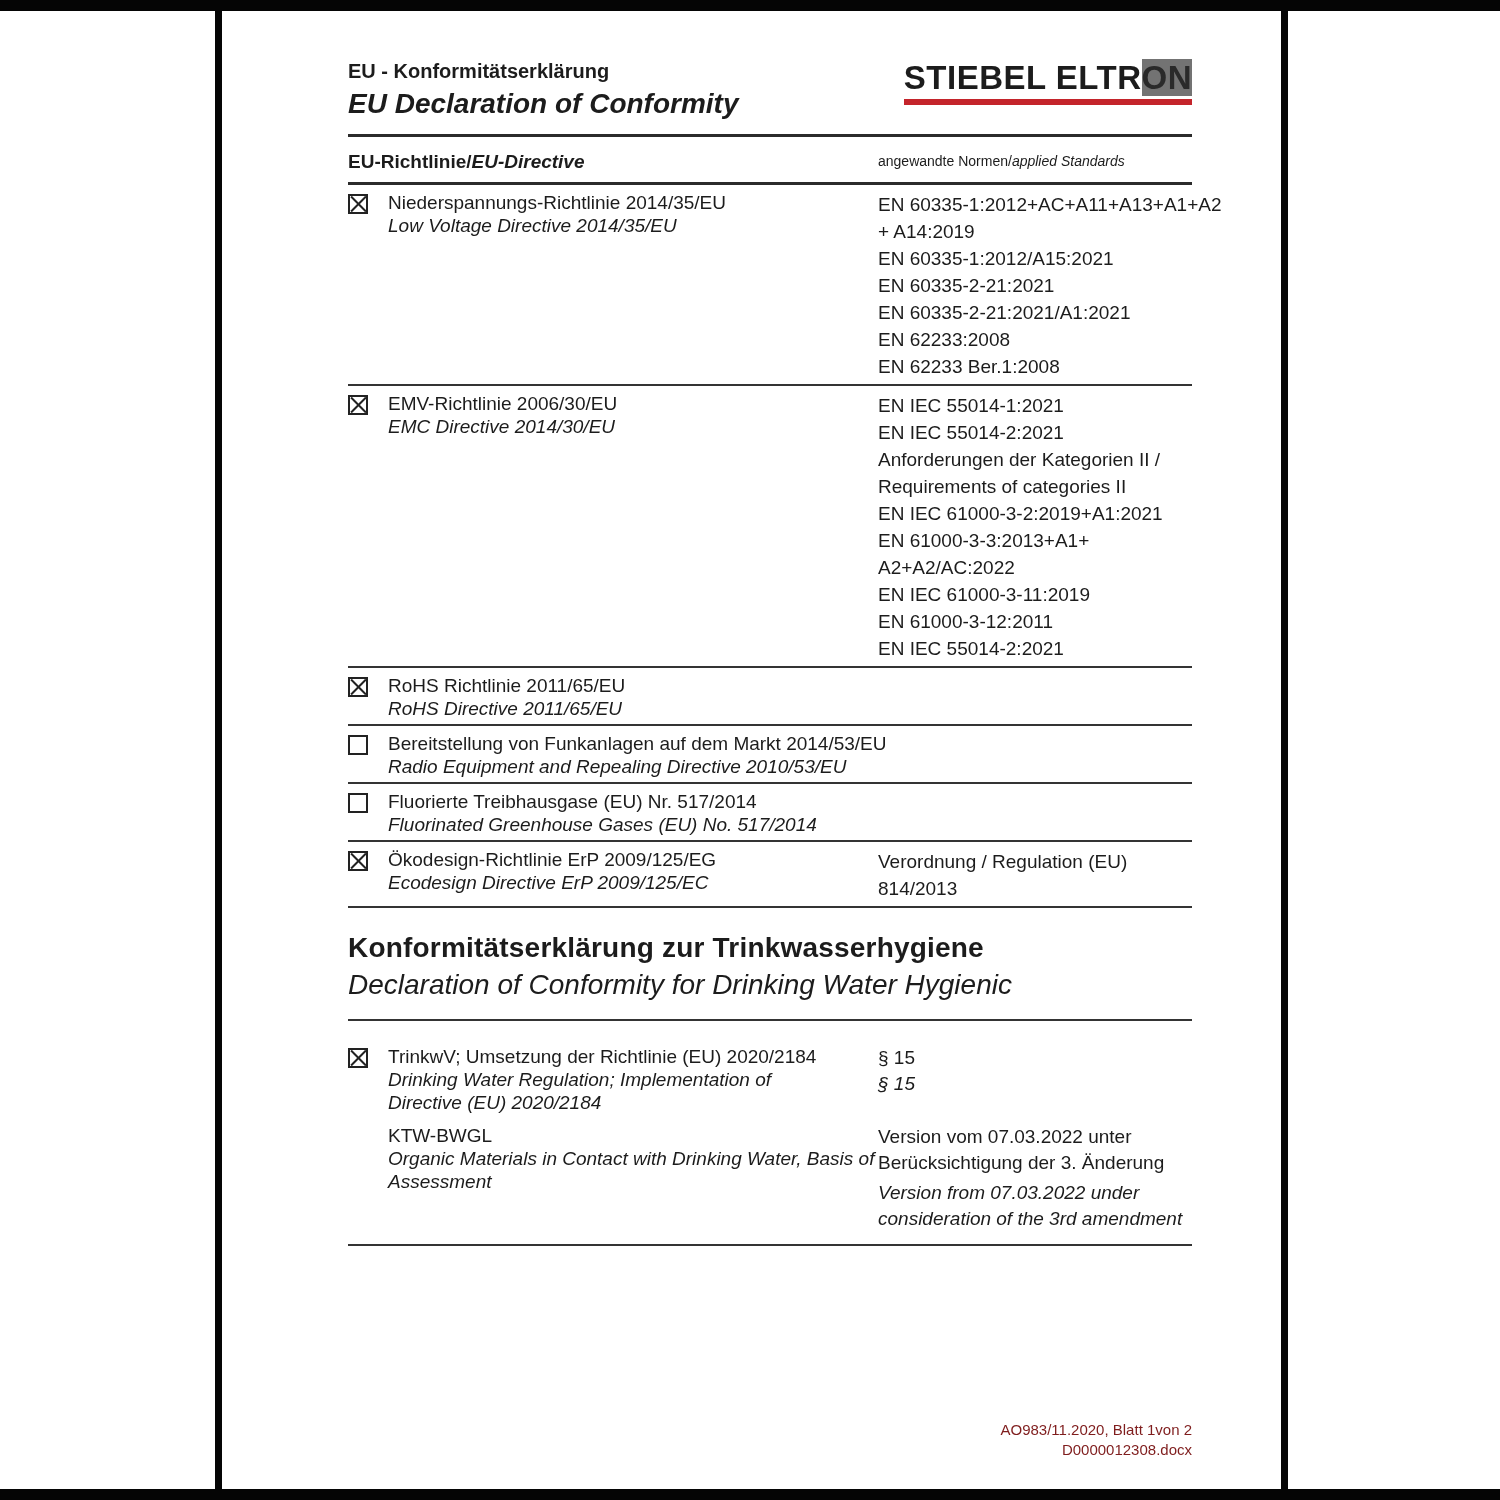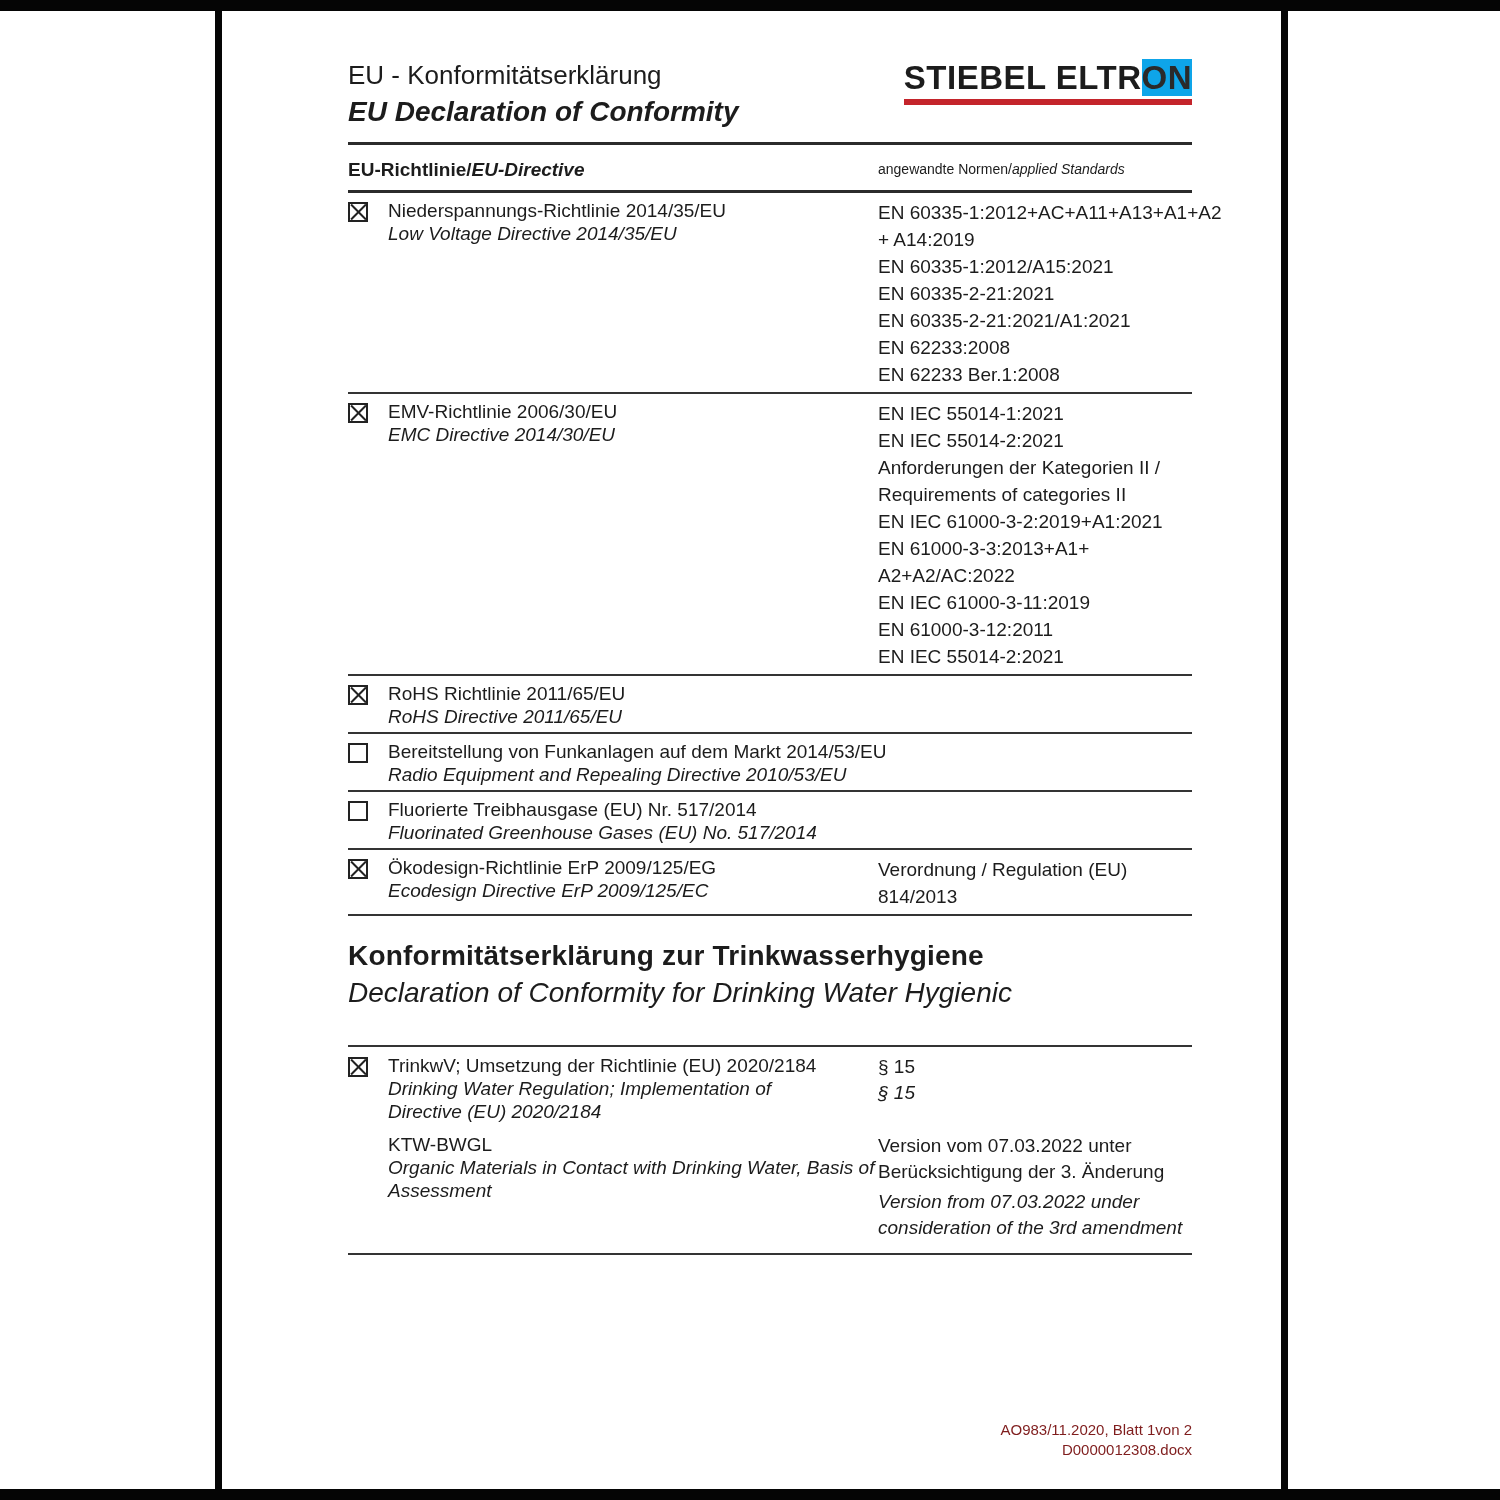--- a/index.html
+++ b/index.html
@@ -12,25 +12,25 @@
   .frame-top    { position:absolute; left:0; top:0; width:1500px; height:11px; background:#050505; }
   .frame-bottom { position:absolute; left:0; top:1489px; width:1500px; height:11px; background:#050505; }
   .frame-left   { position:absolute; left:215px; top:0; width:7px; height:1500px; background:#050505; }
   .frame-right  { position:absolute; left:1281px; top:0; width:7px; height:1500px; background:#050505; }
 
   .content { position:absolute; left:348px; top:60px; width:844px; }
 
   
   .doc-header { display:flex; justify-content:space-between; align-items:flex-start;
                 padding-bottom:14px; border-bottom:3px solid #2b2b2b; }
-  .title-de { font-size:26px; font-weight:normal; }
+  .title-de { font-size:20px; font-weight:bold; }
   .title-en { font-size:28px; font-weight:bold; font-style:italic; margin-top:5px; }
   .logo { font-size:33px; font-weight:bold; letter-spacing:0.5px;
           border-bottom:6px solid #c4242b; padding-bottom:3px; line-height:36px; }
-  .logo-accent { background:#0ea5e9; color:#2a2a2a; }
+  .logo-accent { background:#737373; color:#2a2a2a; }
 
   
   .cols-header { display:flex; padding:12px 0 8px; border-bottom:3px solid #2b2b2b; }
   .cols-header .left  { flex:0 0 530px; font-weight:bold; font-size:19px; line-height:25px; }
   .cols-header .right { flex:1; font-weight:normal; font-size:14px; line-height:25px; width:270px; max-width:270px; }
   .it { font-style:italic; }
 
   
   .d-row  { display:flex; border-bottom:2px solid #343434; padding:6px 0 4px; }
   .d-left { flex:0 0 530px; display:flex; align-items:flex-start; }
@@ -45,21 +45,21 @@
   .checkbox[data-checked="true"]::after  { transform:rotate(-45deg); }
   .labels { font-size:19px; line-height:23px; }
   .label-de { white-space:nowrap; }
   .label-en { font-style:italic; white-space:nowrap; }
   .std-line { white-space:nowrap; }
 
   
   .section2-title    { margin-top:24px; font-size:28px; font-weight:bold; letter-spacing:0.2px; }
   .section2-title-en { font-size:28px; font-weight:normal; font-style:italic; margin-top:5px; }
 
-  .t2 { margin-top:36px; border-top:2px solid #343434; border-bottom:2px solid #343434; padding:7px 0 12px; }
+  .t2 { margin-top:18px; border-top:2px solid #343434; border-bottom:2px solid #343434; padding:24px 0 12px; }
   .t2-row { display:flex; margin-bottom:10px; }
   .t2-row:last-child { margin-bottom:0; }
   .t2 .d-right { line-height:26px; }
   .std-gap { margin-top:4px; }
 
   .footer { position:absolute; left:348px; top:1420px; width:844px; text-align:right;
             font-size:15px; line-height:20px; color:#7f1d1d; }
 </style>
 </head>
 <body>

